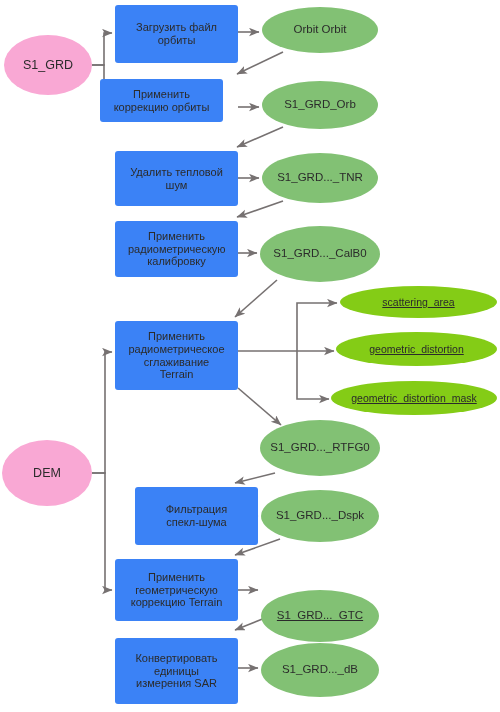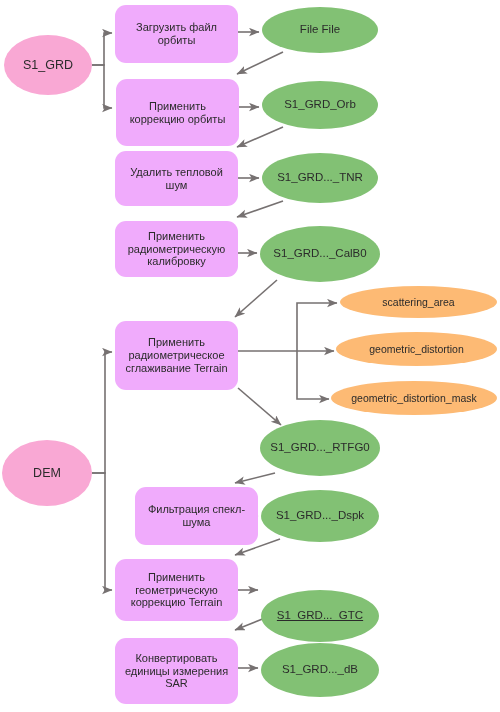--- a/index.html
+++ b/index.html
@@ -34,36 +34,37 @@
     box-sizing: border-box;
     color: #2b2b2b;
     line-height: 1.18;
   }
   .node-source {
     background: #f9a8d4;
     border-radius: 50%;
     font-size: 12.5px;
   }
   .node-process {
-    background: #f0abfc;
-    border-radius: 11px;
+    background: #3b82f6;
+    border-radius: 3px;
     font-size: 11px;
-    padding: 2px 7px;
+    padding: 2px 13px;
   }
   .node-product {
     background: #82c174;
     border-radius: 50%;
     font-size: 11.5px;
     padding: 2px 6px;
   }
   .node-product-wide {
-    background: #fdba74;
+    background: #84cc16;
     border-radius: 50%;
     font-size: 10.5px;
     padding: 1px 6px;
+    text-decoration: underline;
   }
   .node-label {
     display: block;
     width: 100%;
   }
 </style>
 </head>
 <body>
 
 <div id="canvas">
@@ -109,21 +110,21 @@
   <div class="node node-source" style="left:4px;  top:35px;  width:88px;  height:60px;">
     <span class="node-label">S1_GRD</span>
   </div>
   <div class="node node-source" style="left:2px;  top:440px; width:90px;  height:66px;">
     <span class="node-label">DEM</span>
   </div>
 
   <div class="node node-process" style="left:115px; top:5px;   width:123px; height:58px;">
     <span class="node-label">Загрузить файл орбиты</span>
   </div>
-  <div class="node node-process" style="left:116px; top:79px;  width:123px; height:67px;justify-content:flex-end;">
+  <div class="node node-process" style="left:100px; top:79px;  width:123px; height:43px;justify-content:flex-end;">
     <span class="node-label">Применить коррекцию орбиты</span>
   </div>
   <div class="node node-process" style="left:115px; top:151px; width:123px; height:55px;">
     <span class="node-label">Удалить тепловой шум</span>
   </div>
   <div class="node node-process" style="left:115px; top:221px; width:123px; height:56px;">
     <span class="node-label">Применить радиометрическую калибровку</span>
   </div>
   <div class="node node-process" style="left:115px; top:321px; width:123px; height:69px;">
     <span class="node-label">Применить радиометрическое сглаживание Terrain</span>
@@ -132,21 +133,21 @@
     <span class="node-label">Фильтрация спекл-шума</span>
   </div>
   <div class="node node-process" style="left:115px; top:559px; width:123px; height:62px;align-items:center;">
     <span class="node-label">Применить геометрическую коррекцию Terrain</span>
   </div>
   <div class="node node-process" style="left:115px; top:638px; width:123px; height:66px;">
     <span class="node-label">Конвертировать единицы измерения SAR</span>
   </div>
 
   <div class="node node-product" style="left:262px; top:7px;   width:116px; height:46px;">
-    <span class="node-label">File File</span>
+    <span class="node-label">Orbit Orbit</span>
   </div>
   <div class="node node-product" style="left:262px; top:81px;  width:116px; height:48px;">
     <span class="node-label">S1_GRD_Orb</span>
   </div>
   <div class="node node-product" style="left:262px; top:153px; width:116px; height:50px;">
     <span class="node-label">S1_GRD..._TNR</span>
   </div>
   <div class="node node-product" style="left:260px; top:226px; width:120px; height:56px;">
     <span class="node-label">S1_GRD..._CalB0</span>
   </div>

